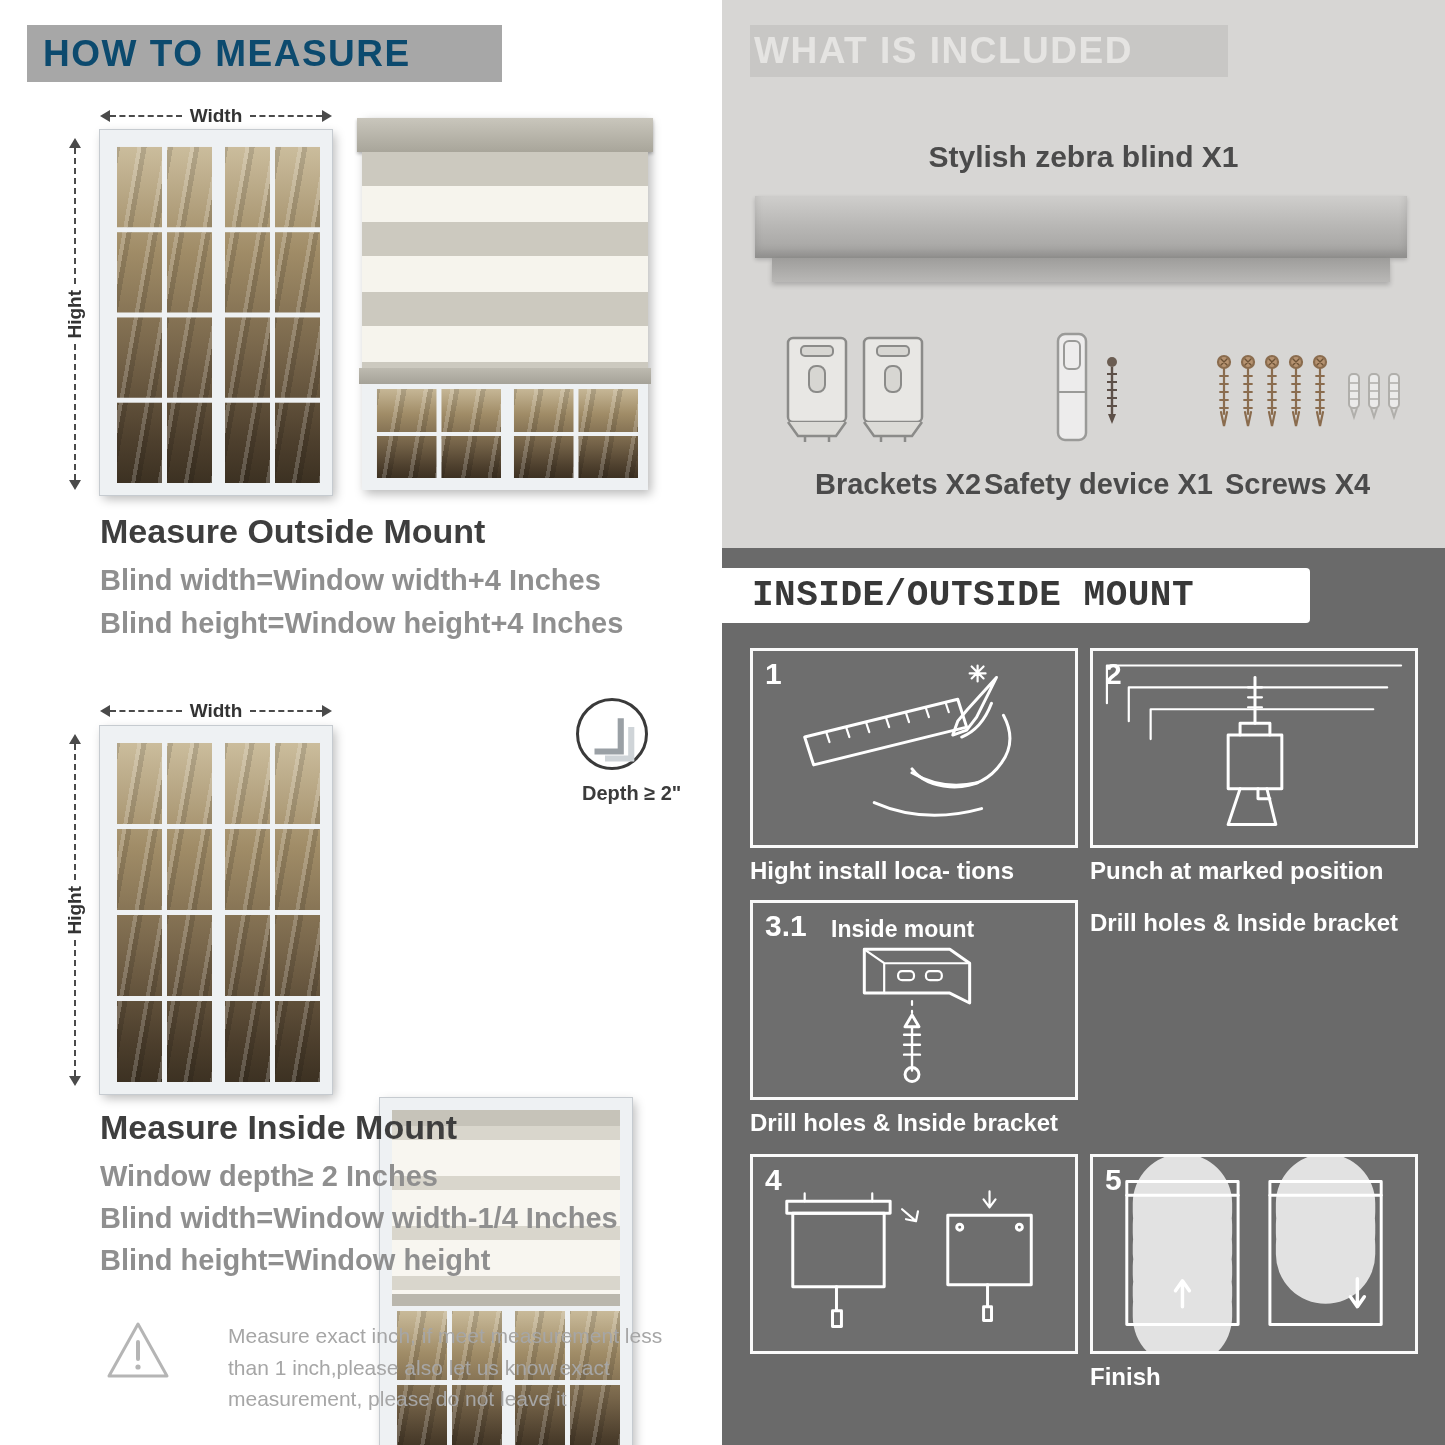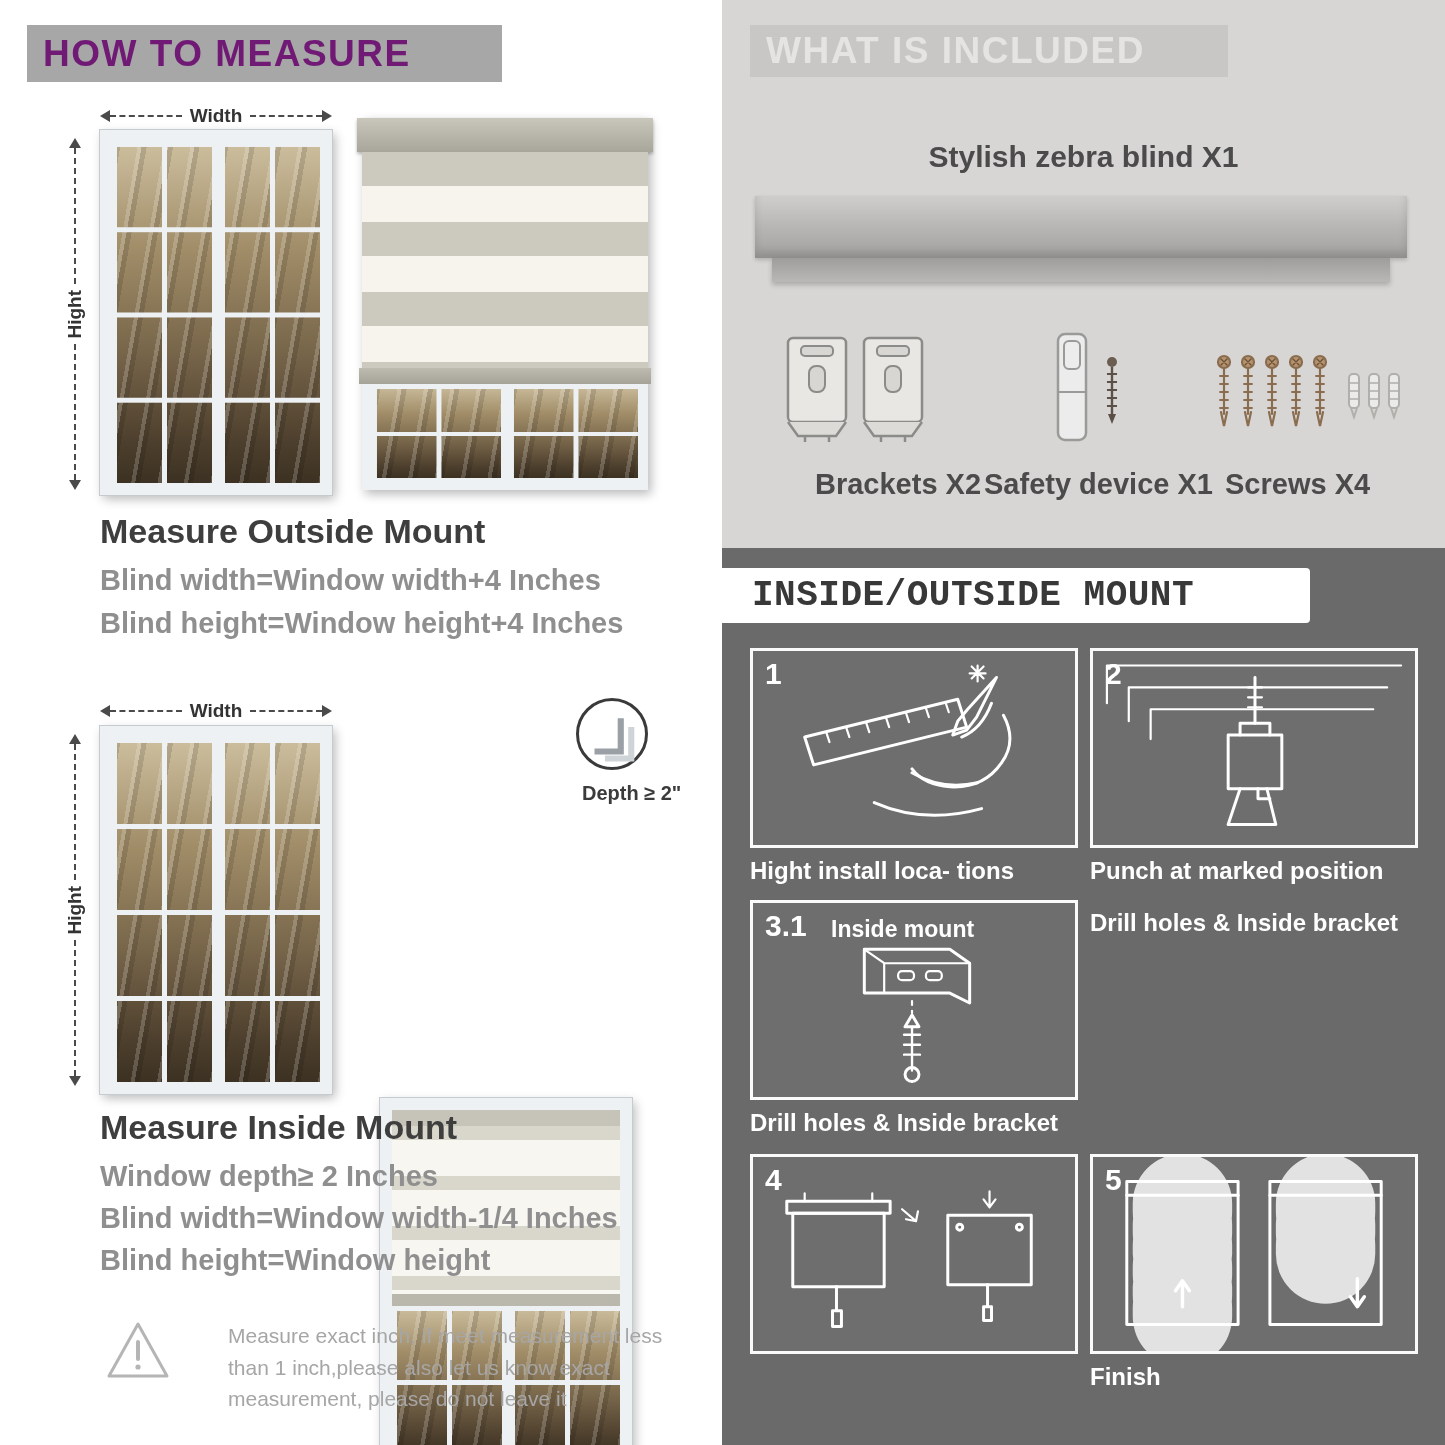--- a/index.html
+++ b/index.html
@@ -1,21 +1,21 @@
 <!DOCTYPE html>
 <html><head>
 <meta charset="utf-8">
 <style>
   html,body{margin:0;padding:0;background:#fff;}
   .page{position:relative;width:1445px;height:1445px;background:#ffffff;overflow:hidden;
         font-family:"Liberation Sans",sans-serif;}
   .abs{position:absolute;}
 
   
-  .h1bar{background:#a7a7a7;color:#701a75;font-weight:800;font-size:37px;letter-spacing:1.5px;
+  .h1bar{background:#a7a7a7;color:#0c4a6e;font-weight:800;font-size:37px;letter-spacing:1.5px;
          display:flex;align-items:center;padding:0 16px;box-sizing:border-box;}
   .title{font-size:34px;font-weight:800;color:#3e3e3e;}
   .gline{font-size:29px;font-weight:700;color:#8f8f8f;}
   .note{font-size:21px;color:#a6a6a6;line-height:1.5;font-weight:500;}
   .depth-label{font-size:20px;font-weight:700;color:#3b3b3b;}
 
   
   .h-arrow{display:flex;align-items:center;}
   .h-arrow .dash{flex:1;border-top:2px dashed #4a4a4a;height:0;}
   .h-arrow .alabel{font-size:19px;font-weight:700;color:#333;padding:0 8px;white-space:nowrap;}
@@ -55,21 +55,21 @@
   .stripes2{flex:0 0 168px;background:repeating-linear-gradient(180deg,#d9d6cc 0 14px,#f8f6f0 14px 50px);}
   .rail2{height:12px;background:#bab7ad;}
   .bwin2{flex:1;display:grid;grid-template-columns:1fr 1fr;gap:8px;background:#eef1f3;}
 
   .depth-circle{border:3px solid #3a3a3a;border-radius:50%;background:#ffffff;box-sizing:border-box;
                 display:flex;align-items:center;justify-content:center;}
 
   
   .incl-block{background:#d7d6d4;}
   .incl-bar{background:#c8c7c5;color:#e5e4e2;font-weight:800;font-size:37px;letter-spacing:1.5px;
-            display:flex;align-items:center;padding:0 16px;box-sizing:border-box;}
+            display:flex;align-items:center;padding:0 4px;box-sizing:border-box;}
   .blind-label{font-size:30px;font-weight:700;color:#4b4b4b;text-align:center;width:100%;}
   .incl-label{font-size:29px;font-weight:700;color:#4b4b4b;white-space:nowrap;}
   .cassette-big{background:linear-gradient(180deg,#cfcecc 0%,#b7b6b4 50%,#a2a19f 100%);
                 box-shadow:inset 0 -6px 8px rgba(0,0,0,0.12), 0 2px 4px rgba(0,0,0,0.18);}
   .cassette-under{background:linear-gradient(180deg,#9e9d9b,#b9b8b6);
                   box-shadow:0 3px 5px rgba(0,0,0,0.2);}
 
   
   .mount-block{background:#6a6a6a;}
   .mount-bar{background:#ffffff;color:#383838;font-weight:800;font-size:36px;letter-spacing:0.5px;

